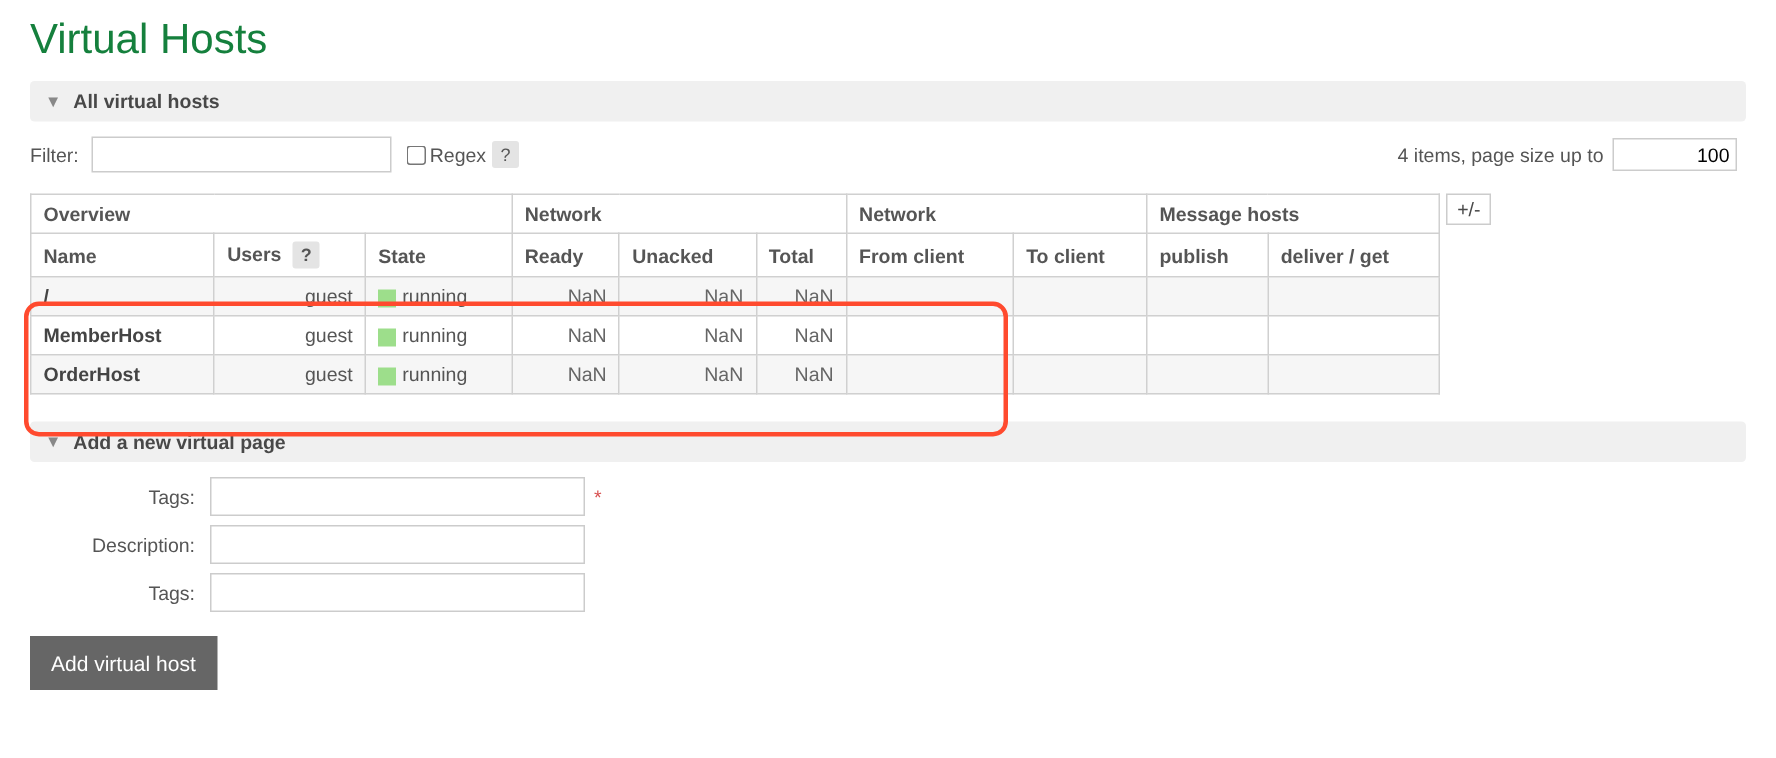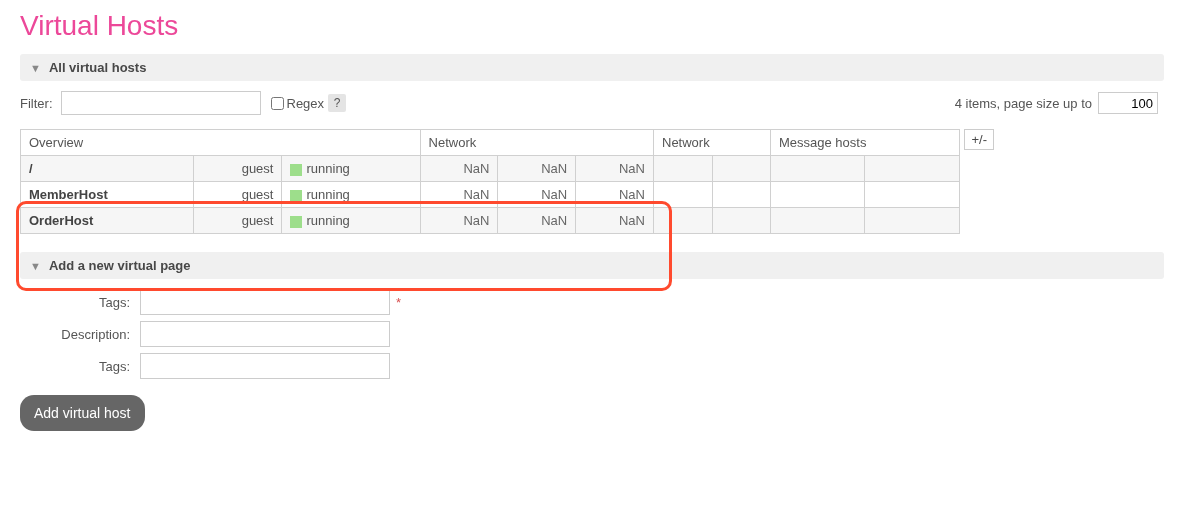--- a/index.html
+++ b/index.html
@@ -8,21 +8,21 @@
     padding: 10px 20px;
     font-family: Verdana, Geneva, sans-serif;
     font-size: 13px;
     color: #484848;
     background: #fff;
     width: 1184px;
   }
   h1 {
     font-size: 28px;
     font-weight: normal;
-    color: #ec4899;
+    color: #15803d;
     margin: 0 0 12px 0;
   }
   .section-header {
     background: #f0f0f0;
     padding: 6px 10px;
     font-weight: bold;
     color: #484848;
     display: flex;
     align-items: center;
     cursor: pointer;
@@ -51,21 +51,21 @@
     font-size: 13px;
     width: 200px;
     margin-right: 6px;
   }
   .filter-row .right {
     margin-left: auto;
     display: flex;
     align-items: center;
   }
   .filter-row .right input {
-    width: 60px;
+    width: 83px;
     text-align: right;
     border: 1px solid #ccc;
     height: 22px;
     padding: 2px 4px;
     margin-left: 6px;
   }
   .help {
     display: inline-block;
     background: #e4e4e4;
     color: #555;
@@ -96,21 +96,21 @@
   }
   table.data th, table.data td {
     border: 1px solid #d0d0d0;
     padding: 5px 8px;
     text-align: left;
     font-size: 13px;
     color: #555;
     white-space: nowrap;
   }
   table.data thead tr.grp th {
-    font-weight: normal;
+    font-weight: bold;
     background: #fff;
   }
   table.data thead tr.cols th {
     font-weight: bold;
     background: #fff;
   }
   table.data tbody tr:nth-child(odd) td {
     background: #f6f6f6;
   }
   table.data tbody tr:nth-child(even) td {
@@ -163,21 +163,21 @@
   .mand {
     color: #d85050;
     margin-left: 6px;
   }
   button.primary {
     background: #666;
     color: #fff;
     border: none;
     padding: 10px 14px;
     font-size: 14px;
-    border-radius: 14px;
+    border-radius: 0;
     cursor: pointer;
     margin-top: 10px;
   }
 </style>
 </head>
 <body>
 
 
 
 <h1>Virtual Hosts</h1>
@@ -202,20 +202,35 @@
 <div class="table-wrap" style="width:940px; position:relative;">
   <div class="plusminus">+/-</div>
   <table class="data">
     <thead>
       <tr class="grp">
         <th colspan="3">Overview</th>
         <th colspan="3">Network</th>
         <th colspan="2">Network</th>
         <th colspan="2">Message hosts</th>
       </tr>
+      <tr class="cols">
+        <th>Name</th>
+        <th>
+          <span>Users</span>
+          <span class="help">?</span>
+        </th>
+        <th>State</th>
+        <th>Ready</th>
+        <th>Unacked</th>
+        <th>Total</th>
+        <th>From client</th>
+        <th>To client</th>
+        <th>publish</th>
+        <th>deliver / get</th>
+      </tr>
     </thead>
     <tbody id="tbody">
         <tr>
           <td class="name">/</td>
           <td style="text-align:right">guest</td>
           <td><span class="state-dot"></span>running</td>
           <td class="num">NaN</td>
           <td class="num">NaN</td>
           <td class="num">NaN</td>
           <td></td>

